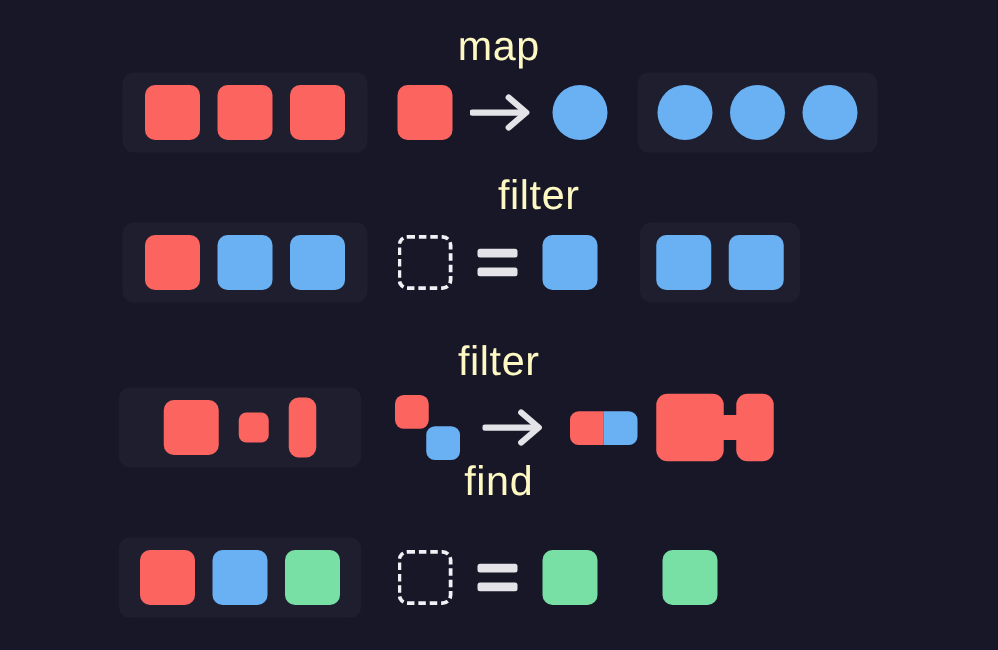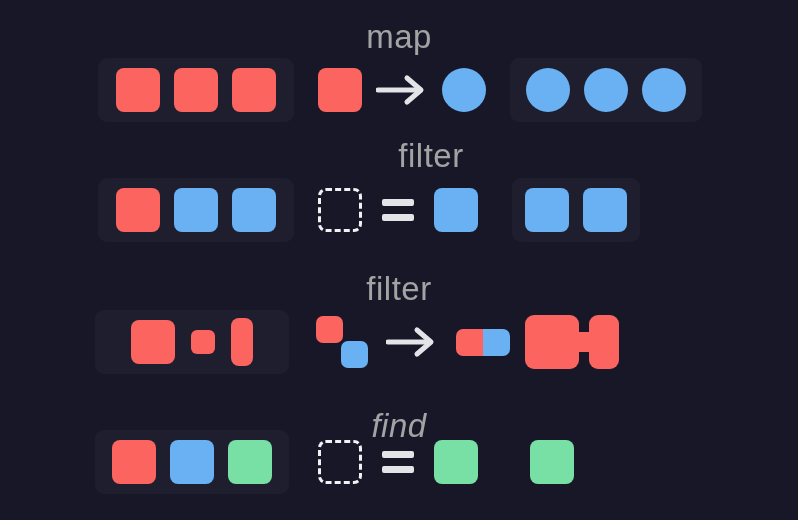--- a/index.html
+++ b/index.html
@@ -21,21 +21,21 @@
     height: 520px;
     background: #171728;
   }
   .row-title {
     position: absolute;
     width: 798px;
     text-align: center;
     font-size: 33px;
     font-weight: 300;
     letter-spacing: 0.5px;
-    color: #a3a3a3;
+    color: #fef9c3;
     line-height: 1;
   }
 
   
   .panel {
     background: #1e1e2e;
     border-radius: 9px;
     display: flex;
     align-items: center;
     justify-content: center;
@@ -207,21 +207,21 @@
   </div>
 
   <div class="panel nopanel" style="position:absolute; left:522px; top:315px; width:100px; height:54px;">
     <div class="reduce-blob">
       <div class="blob-big"></div>
       <div class="blob-link"></div>
       <div class="blob-tall"></div>
     </div>
   </div>
 
-  <div class="row-title" style="top:409px;font-style:italic;">find</div>
+  <div class="row-title" style="top:368px;">find</div>
 
   <div class="panel" style="position:absolute; left:95px; top:430px; width:194px; height:64px; gap:14px;">
     <div class="sq c-red" style="width:44px;height:44px;"></div>
     <div class="sq c-blue" style="width:44px;height:44px;"></div>
     <div class="sq c-green" style="width:44px;height:44px;"></div>
   </div>
 
   <div class="group" style="position:absolute; left:318px; top:430px; height:64px; gap:20px;">
     <div class="dashed-box"></div>
     <div class="equals">

